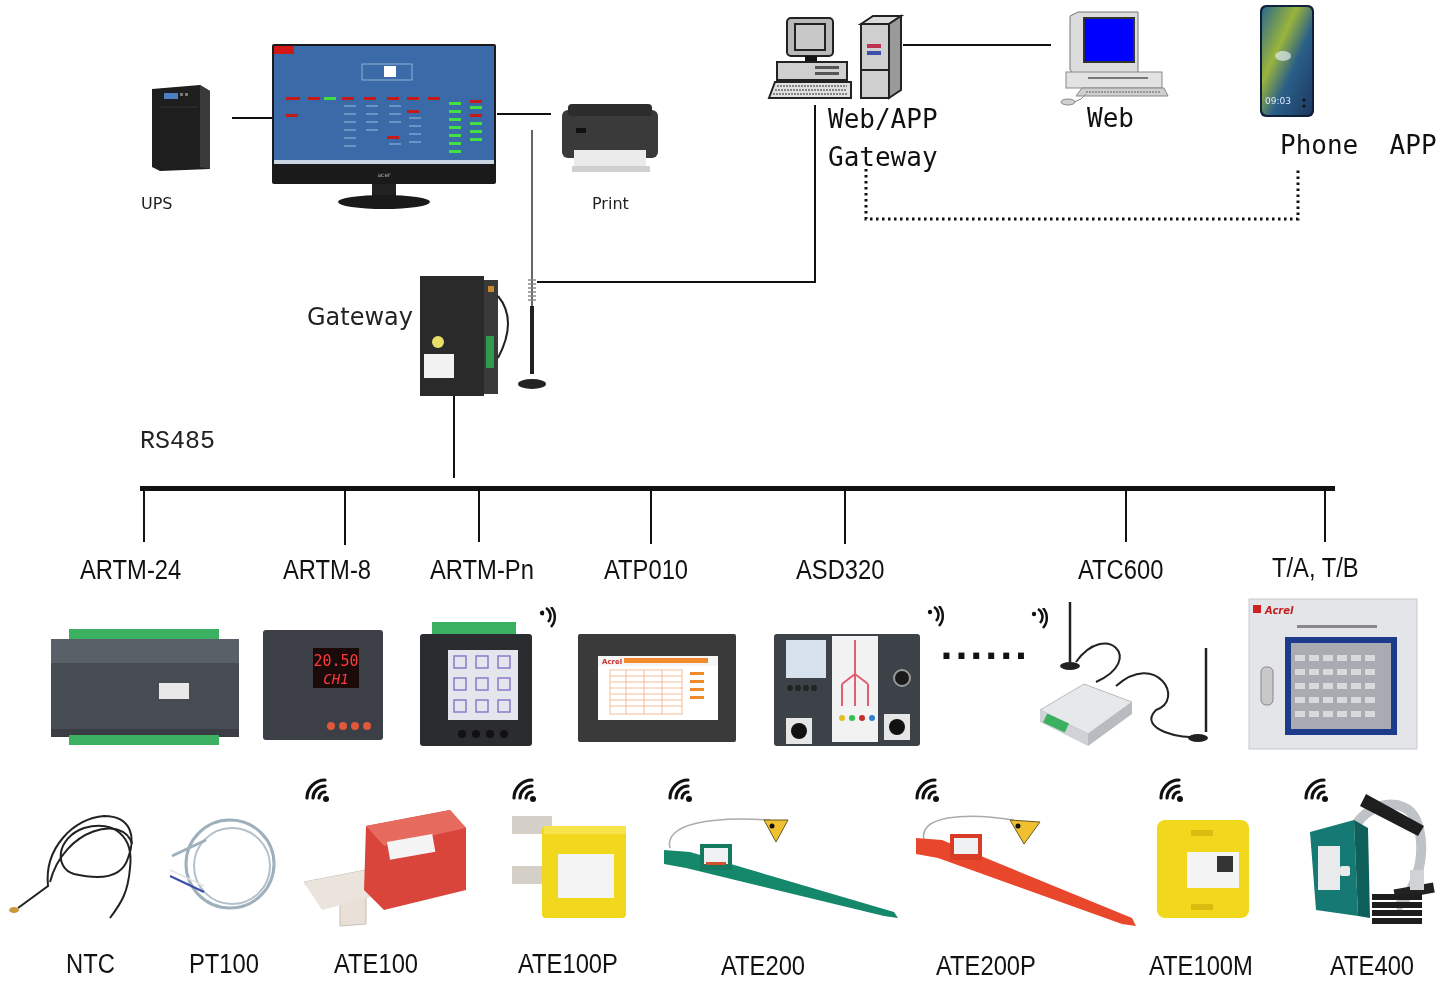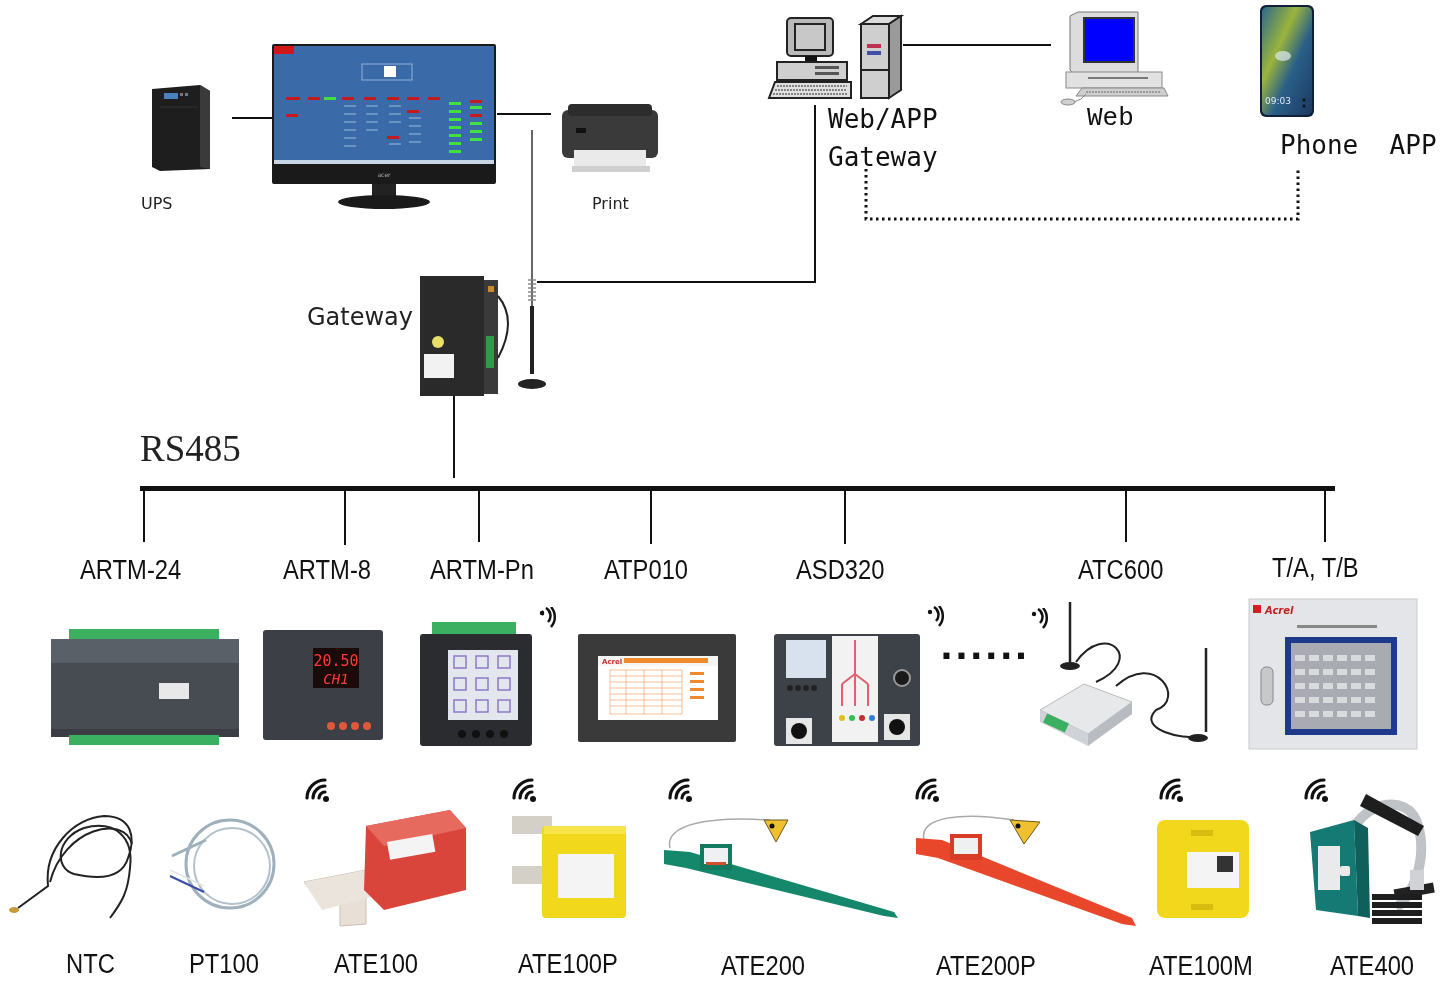--- a/index.html
+++ b/index.html
@@ -1,21 +1,21 @@
 <!DOCTYPE html>
 <html><head>
 <meta charset="utf-8">
 <style>
   html, body { margin:0; padding:0; background:#ffffff; }
   body { width:1440px; height:982px; position:relative; overflow:hidden; font-family:"DejaVu Sans", sans-serif; color:#111; }
   .abs { position:absolute; }
   .lbl-mono { font-family:"DejaVu Sans Mono", "Liberation Mono", monospace; font-size:26px; color:#111; letter-spacing:0px; }
   .lbl-sans { font-family:"DejaVu Sans", sans-serif; font-size:16px; color:#222; }
   .lbl-gw { font-family:"DejaVu Sans", sans-serif; font-size:24px; color:#222; }
-  .lbl-rs { font-family:Liberation Serif, serif; font-size:37px; color:#222; }
+  .lbl-rs { font-family:Liberation Mono, monospace; font-size:25px; color:#222; }
   .lbl-dev { font-family:"Liberation Sans", sans-serif; font-size:27px; color:#111; transform:scaleX(0.88); transform-origin:left top; }
   .line { position:absolute; background:#111; }
   svg { display:block; }
 </style>
 </head>
 <body>
 
 <div class="line" style="left:232px;top:117px;width:40px;height:2px;"></div>
 <div class="line" style="left:497px;top:113px;width:54px;height:2px;"></div>
 <div class="line" style="left:903px;top:44px;width:148px;height:2px;"></div>
@@ -147,21 +147,21 @@
     <polygon points="18,6 26,2 86,2 86,64 24,66 18,60" fill="#dcdcdc" stroke="#777" stroke-width="1"></polygon>
     <rect x="32" y="8" width="50" height="44" fill="#0000ff" stroke="#333" stroke-width="2"></rect>
     <rect x="14" y="62" width="96" height="16" fill="#e2e2e2" stroke="#888" stroke-width="1"></rect>
     <line x1="36" y1="68" x2="96" y2="68" stroke="#555" stroke-width="1.5"></line>
     <polygon points="24,86 30,78 112,78 116,86" fill="#cfcfcf" stroke="#888" stroke-width="1"></polygon>
     <path d="M34 82 H108" stroke="#888" stroke-width="1.5" stroke-dasharray="2 1"></path>
     <ellipse cx="16" cy="92" rx="7" ry="3" fill="#cfcfcf" stroke="#888"></ellipse>
     <path d="M22 92 Q30 90 34 84" stroke="#888" fill="none"></path>
   </svg>
 </div>
-<div class="abs lbl-mono" style="left:1087px;top:103px;font-family:Liberation Mono, monospace;">Web</div>
+<div class="abs lbl-mono" style="left:1087px;top:103px;">Web</div>
 
 <div class="abs" style="left:1259px;top:4px;">
   <svg width="56" height="114">
     <defs>
       <linearGradient id="phg" x1="0" y1="0" x2="1" y2="1">
         <stop offset="0" stop-color="#2c6a8a"></stop>
         <stop offset="0.35" stop-color="#9ab43c"></stop>
         <stop offset="0.6" stop-color="#2a5f88"></stop>
         <stop offset="1" stop-color="#1c3860"></stop>
       </linearGradient>

